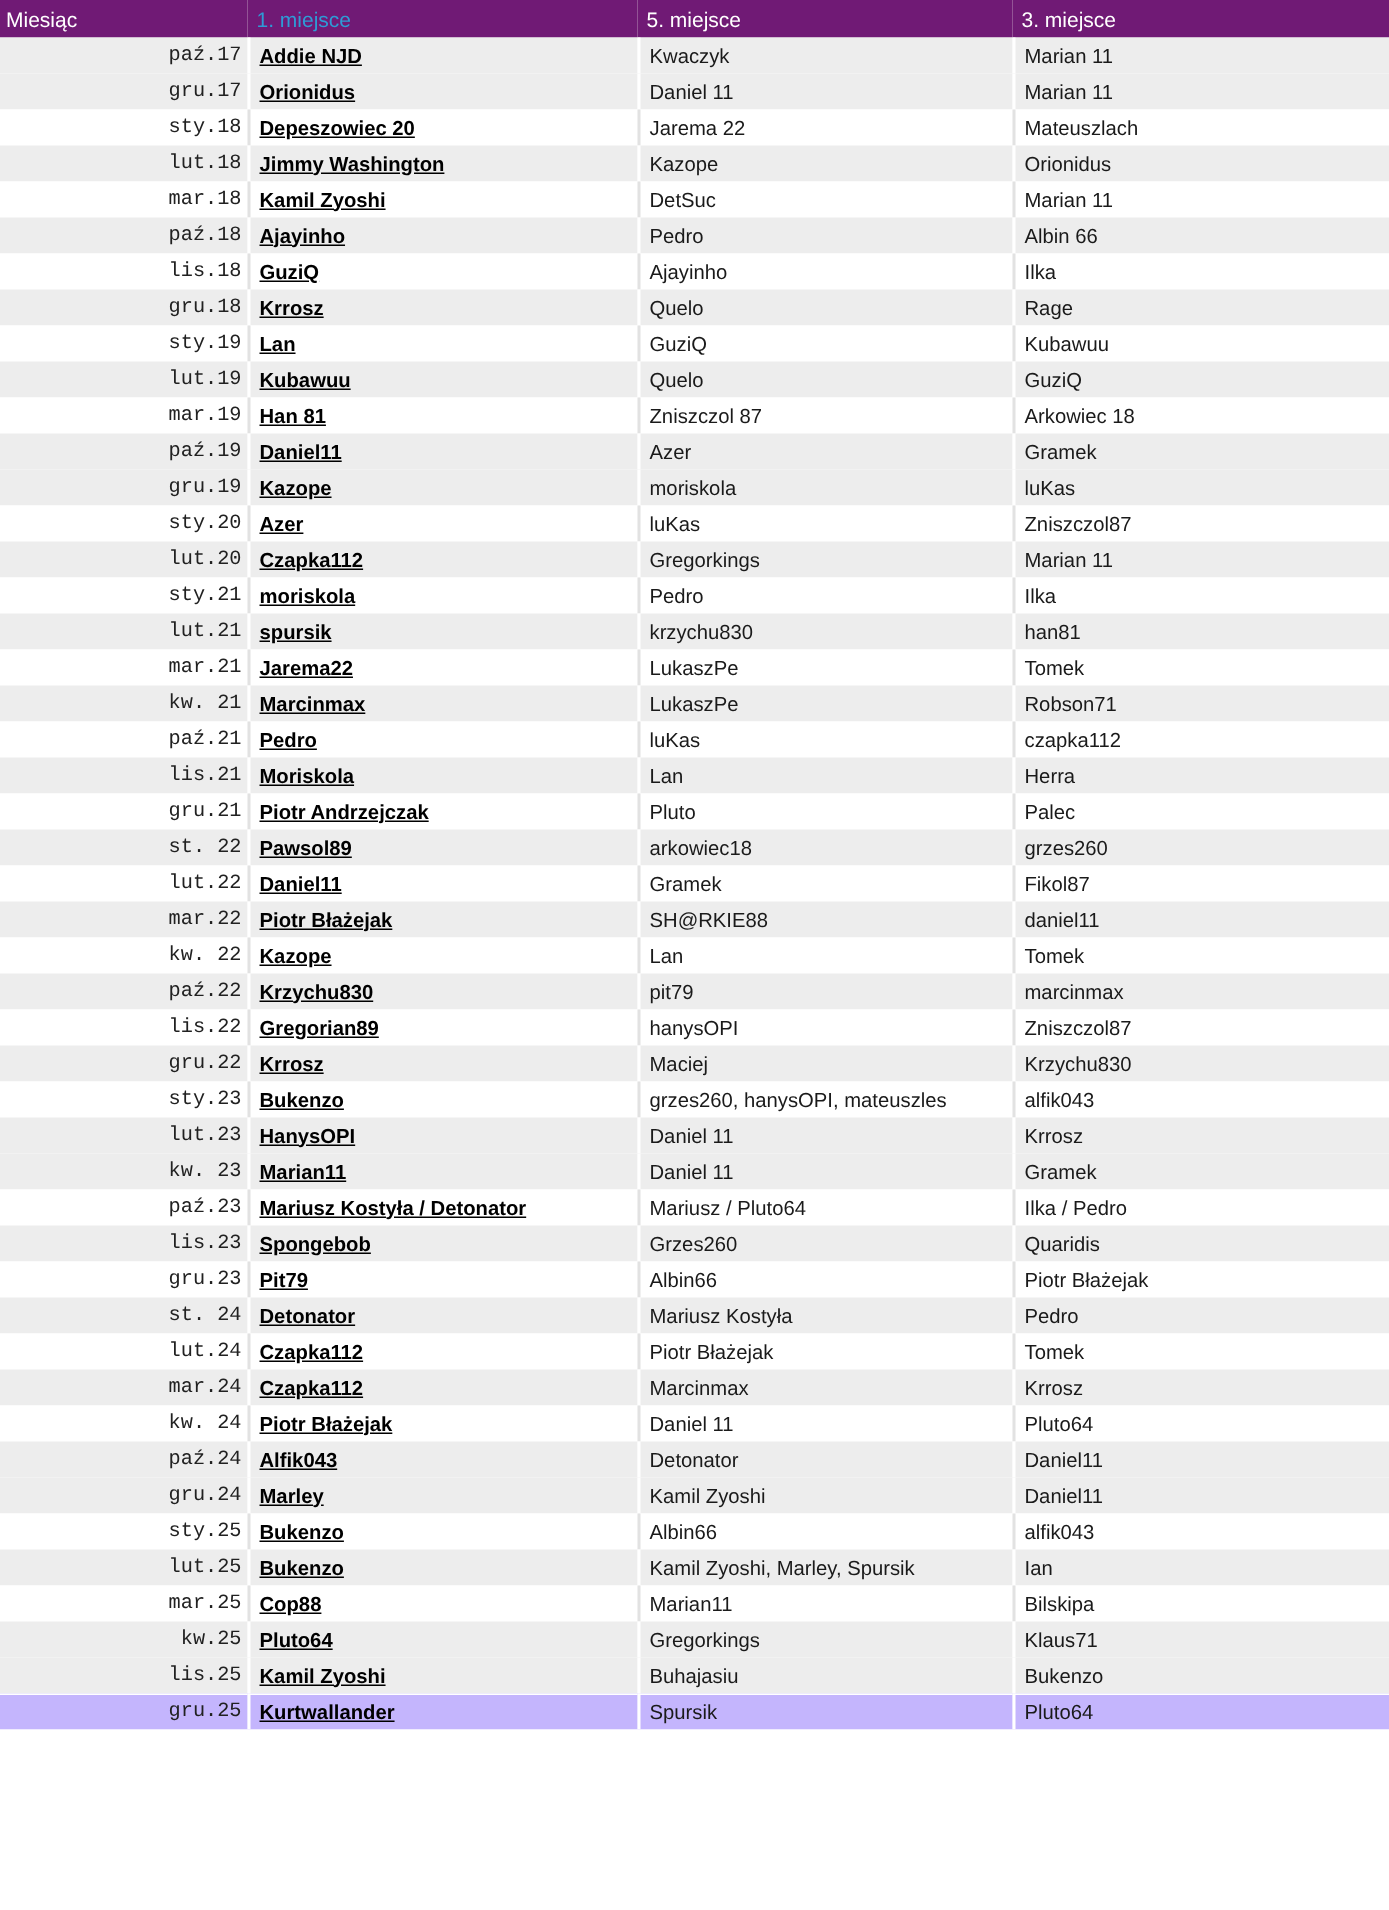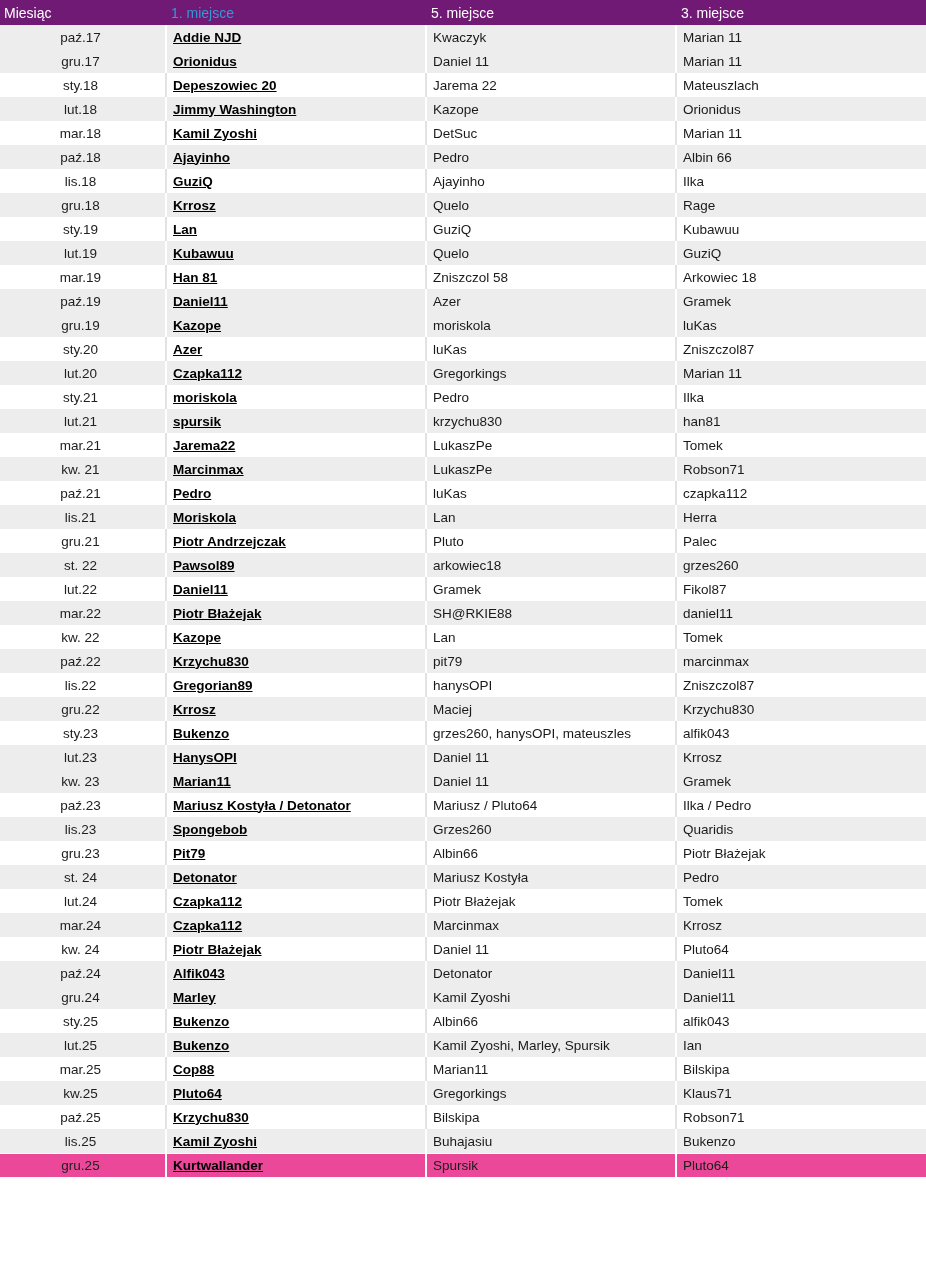--- a/index.html
+++ b/index.html
@@ -44,31 +44,32 @@
   tbody td {
     height: 24px;
     box-sizing: border-box;
     padding: 0 2px 0 6px;
     vertical-align: middle;
     white-space: nowrap;
     overflow: hidden;
     background: #ffffff;
   }
   tbody tr.banded td    { background: #EDEDED; }
-  tbody tr.highlight td { background: #ec4899; margin-left: 24px; }
+  tbody tr.highlight td { background: #c4b5fd; margin-left: 24px; }
 
   
   tbody td:not(:first-child) { border-left: 2px solid #ffffff; }
   tbody tr.plain td:not(:first-child) { border-left-color: #E2E2E2; }
   tbody tr.highlight td { border-top: 1px solid #ffffff; }
 
   td.col-month {
-    text-align: center;
+    text-align: right;
     padding: 0 4px 0 0;
     color: #212121;
+    font-family: Liberation Mono, monospace;
   }
   td.col-first {
     font-weight: 700;
     color: #000000;
     text-decoration: underline;
   }
 </style>
 </head>
 <body>
 
@@ -144,21 +145,21 @@
       </tr>
       <tr class="banded">
         <td class="col-month">lut.19</td>
         <td class="col-first">Kubawuu</td>
         <td class="col-second">Quelo</td>
         <td class="col-third">GuziQ</td>
       </tr>
       <tr class="plain">
         <td class="col-month">mar.19</td>
         <td class="col-first">Han 81</td>
-        <td class="col-second">Zniszczol 58</td>
+        <td class="col-second">Zniszczol 87</td>
         <td class="col-third">Arkowiec 18</td>
       </tr>
       <tr class="banded">
         <td class="col-month">paź.19</td>
         <td class="col-first">Daniel11</td>
         <td class="col-second">Azer</td>
         <td class="col-third">Gramek</td>
       </tr>
       <tr class="banded">
         <td class="col-month">gru.19</td>
@@ -350,26 +351,20 @@
         <td class="col-month">mar.25</td>
         <td class="col-first">Cop88</td>
         <td class="col-second">Marian11</td>
         <td class="col-third">Bilskipa</td>
       </tr>
       <tr class="banded">
         <td class="col-month">kw.25</td>
         <td class="col-first">Pluto64</td>
         <td class="col-second">Gregorkings</td>
         <td class="col-third">Klaus71</td>
-      </tr>
-      <tr class="plain">
-        <td class="col-month">paź.25</td>
-        <td class="col-first">Krzychu830</td>
-        <td class="col-second">Bilskipa</td>
-        <td class="col-third">Robson71</td>
       </tr>
       <tr class="banded">
         <td class="col-month">lis.25</td>
         <td class="col-first">Kamil Zyoshi</td>
         <td class="col-second">Buhajasiu</td>
         <td class="col-third">Bukenzo</td>
       </tr>
       <tr class="highlight">
         <td class="col-month">gru.25</td>
         <td class="col-first">Kurtwallander</td>

